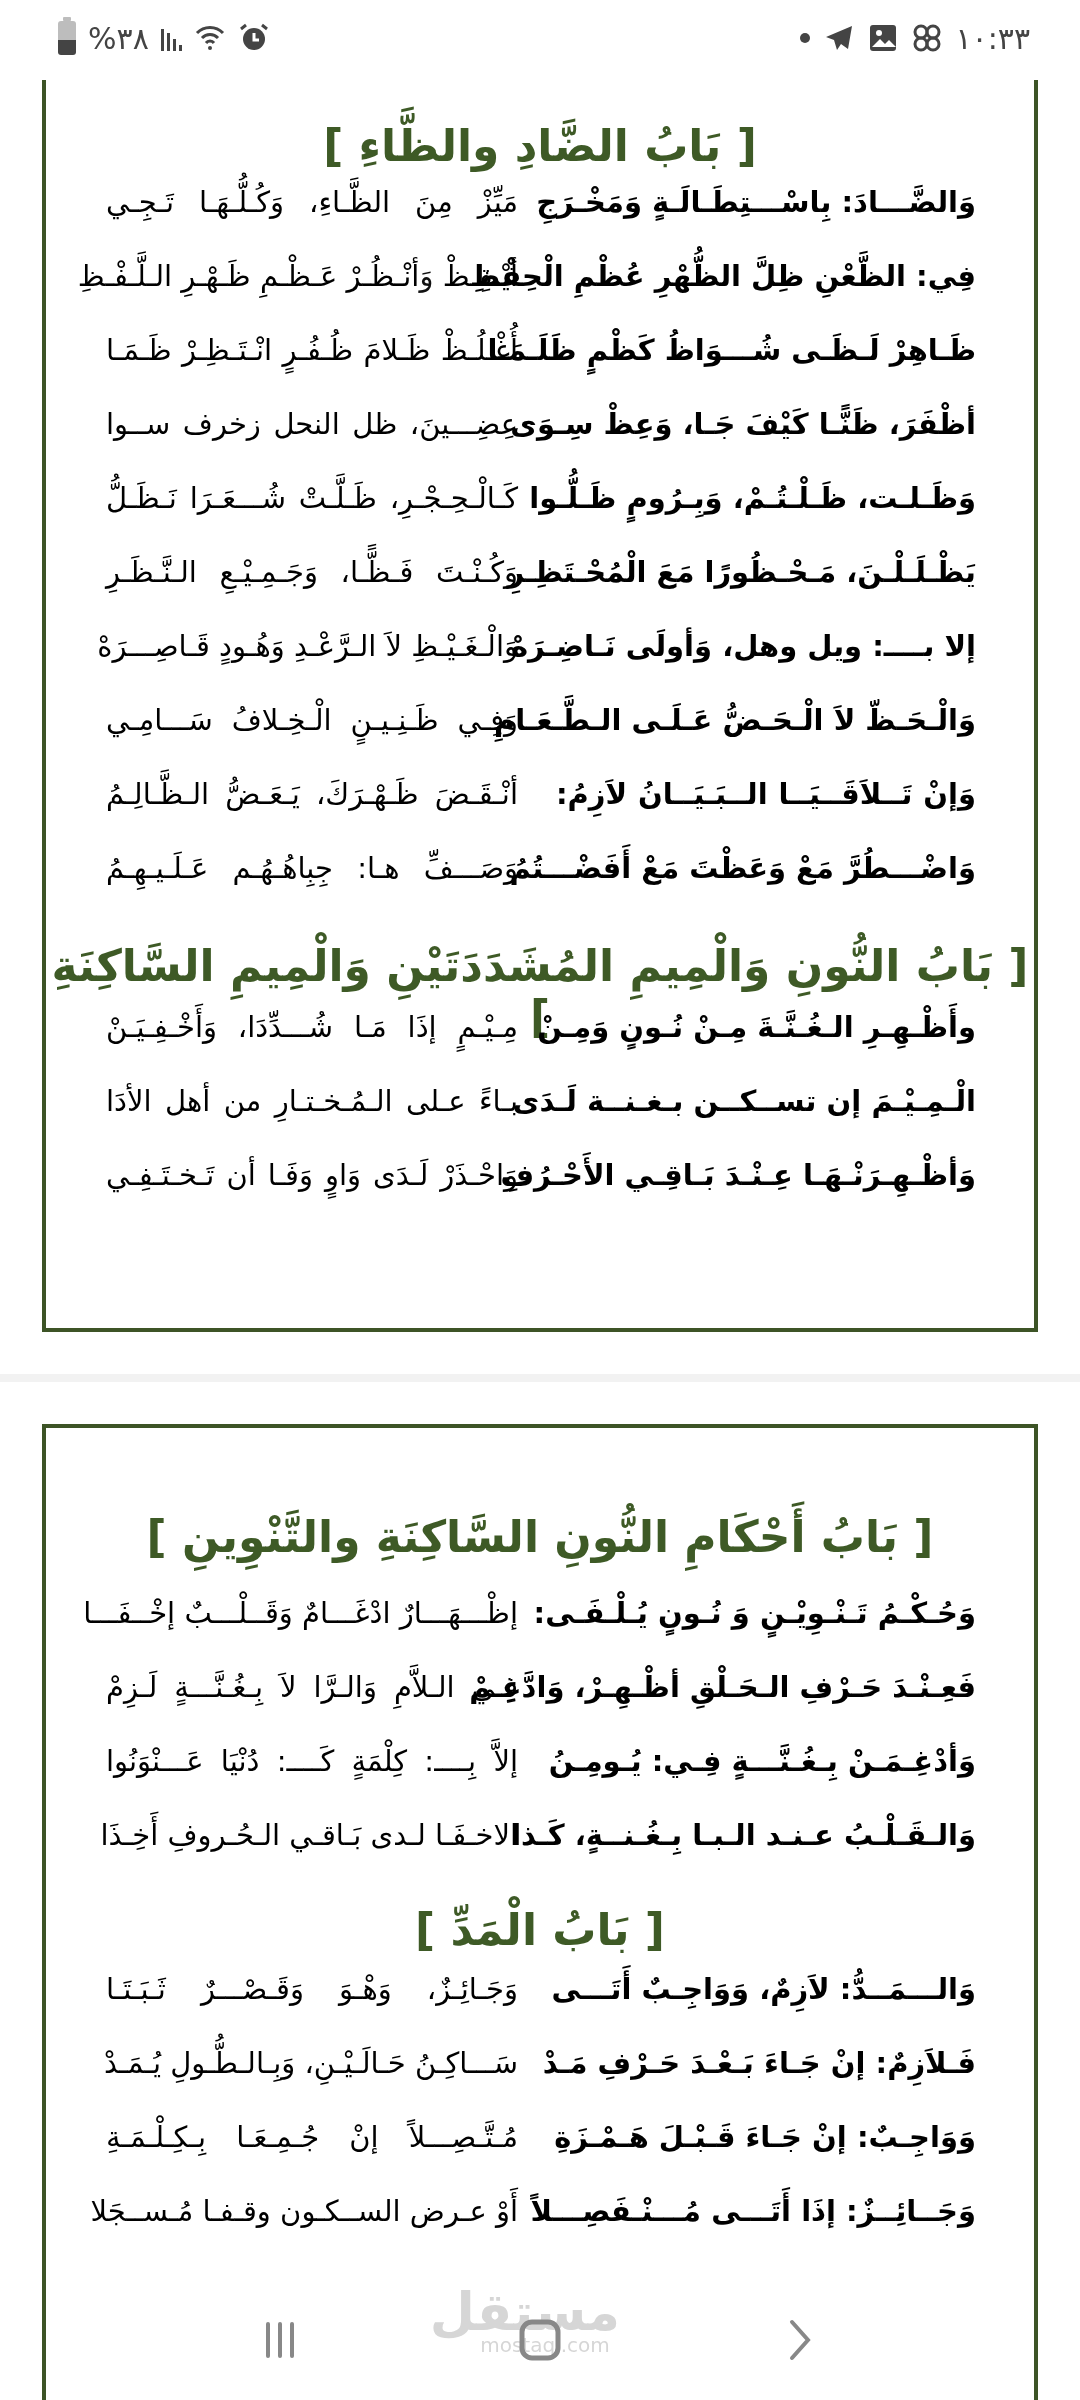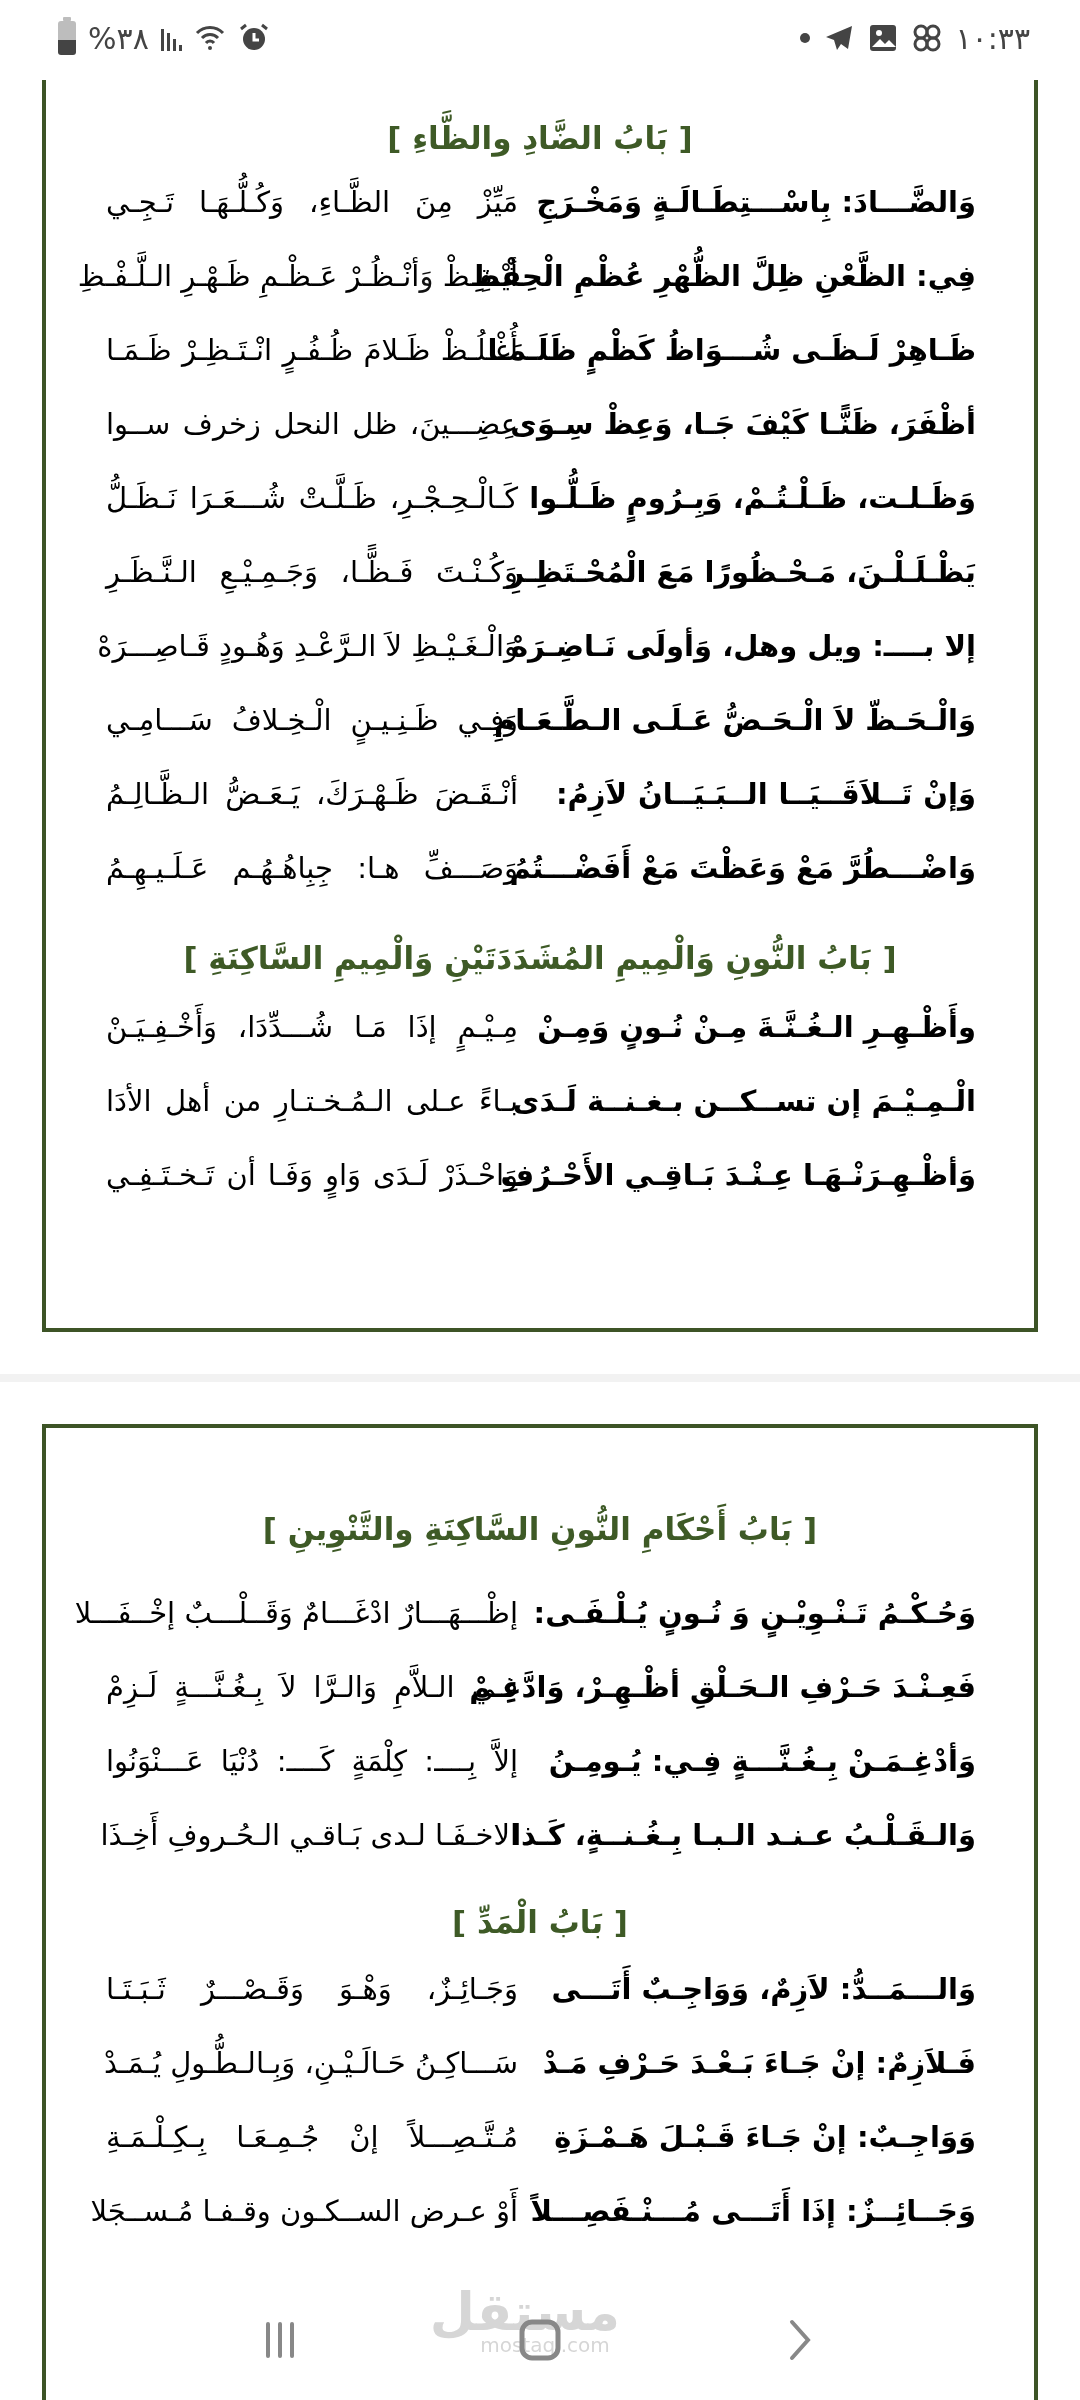--- a/index.html
+++ b/index.html
@@ -14,21 +14,21 @@
   .sig { display: flex; align-items: flex-end; gap: 3px; height: 26px; }
   .sig i { display: block; width: 3px; background: #444; }
   .icon-svg { width: 32px; height: 32px; display: block; }
 
   
   .card { position: absolute; left: 42px; width: 996px; border: 4px solid #3d5426; border-top-width: 4px; background: #fff; }
   .card-1 { top: 80px; height: 1252px; border-top: none; border-bottom-width: 4px; }
   .card-2 { top: 1424px; height: 1000px; border-bottom: none; }
   .gap-bar { position: absolute; left: 0; top: 1374px; width: 1080px; height: 8px; background: #f2f2f2; }
 
-  .heading { position: absolute; left: 0; width: 100%; text-align: center; direction: rtl; font-family: "DejaVu Sans", sans-serif; font-weight: bold; font-size: 31px; color: #3e5a26; }
+  .heading { position: absolute; left: 0; width: 100%; text-align: center; direction: rtl; font-family: "DejaVu Sans", sans-serif; font-weight: bold; font-size: 44px; color: #3e5a26; }
 
   .verse { position: absolute; left: 0; width: 100%; height: 60px; direction: rtl; font-family: "DejaVu Sans", sans-serif; font-size: 29px; }
   .hemi { position: absolute; top: 0; white-space: nowrap; direction: rtl; }
   .hemi.right { right: 58px; width: 420px; text-align: justify; text-align-last: justify; font-weight: bold; }
   .hemi.left  { left: 60px; width: 412px; text-align: justify; text-align-last: justify; }
   .seg-r { color: #000000; }
   .seg-g { color: #000000; }
   .seg-k { color: #111; }
 
   
@@ -148,21 +148,21 @@
     </div>
 </div>
 
 <div class="gap-bar"></div>
 
 <div class="card card-2">
   <div class="heading" style="top:83px">[ بَابُ أَحْكَامِ النُّونِ السَّاكِنَةِ والتَّنْوِينِ ]</div>
   <div id="c1s0">
       <div class="verse" style="top: 168px;">
         <div class="hemi right"><span class="seg-g">وَحُـكْـمُ </span><span class="seg-r">تَـنْـوِيْـنٍ</span><span class="seg-g"> وَ </span><span class="seg-r">نُـونٍ</span><span class="seg-g"> يُـلْـفَـى:</span></div>
-        <div class="hemi left"><span class="seg-g">إظْـــهَـــارٌ  ادْغَـــامٌ  وَقَــلْـــبٌ  إخْــفَـــلا</span></div>
+        <div class="hemi left"><span class="seg-g">إظْـــهَـــارٌ  ادْغَـــامٌ  وَقَــلْـــبٌ  إخْــفَـــا</span></div>
       </div>
       <div class="verse" style="top: 242px;">
         <div class="hemi right"><span class="seg-g">فَعِـنْـدَ </span><span class="seg-r">حَـرْفِ الـحَـلْقِ</span><span class="seg-g"> أظْـهِـرْ، وَادَّغِـمْ</span></div>
         <div class="hemi left"><span class="seg-g">فِـي </span><span class="seg-r">الـلاَّمِ</span><span class="seg-g"> وَ</span><span class="seg-r">الـرَّا</span><span class="seg-g"> لاَ بِـغُـنَّـــةٍ لَـزِمْ</span></div>
       </div>
       <div class="verse" style="top: 316px;">
         <div class="hemi right"><span class="seg-g">وَأدْغِـمَـنْ بِـغُـنَّـــةٍ فِـي: </span><span class="seg-r">يُـومِـنُ</span></div>
         <div class="hemi left"><span class="seg-g">إلاَّ بِــــ: كِلْمَةٍ كَــــ: </span><span class="seg-r">دُنْيَا</span><span class="seg-g"> عَـــ</span><span class="seg-r">نْوَنُوا</span></div>
       </div>
       <div class="verse" style="top: 390px;">

